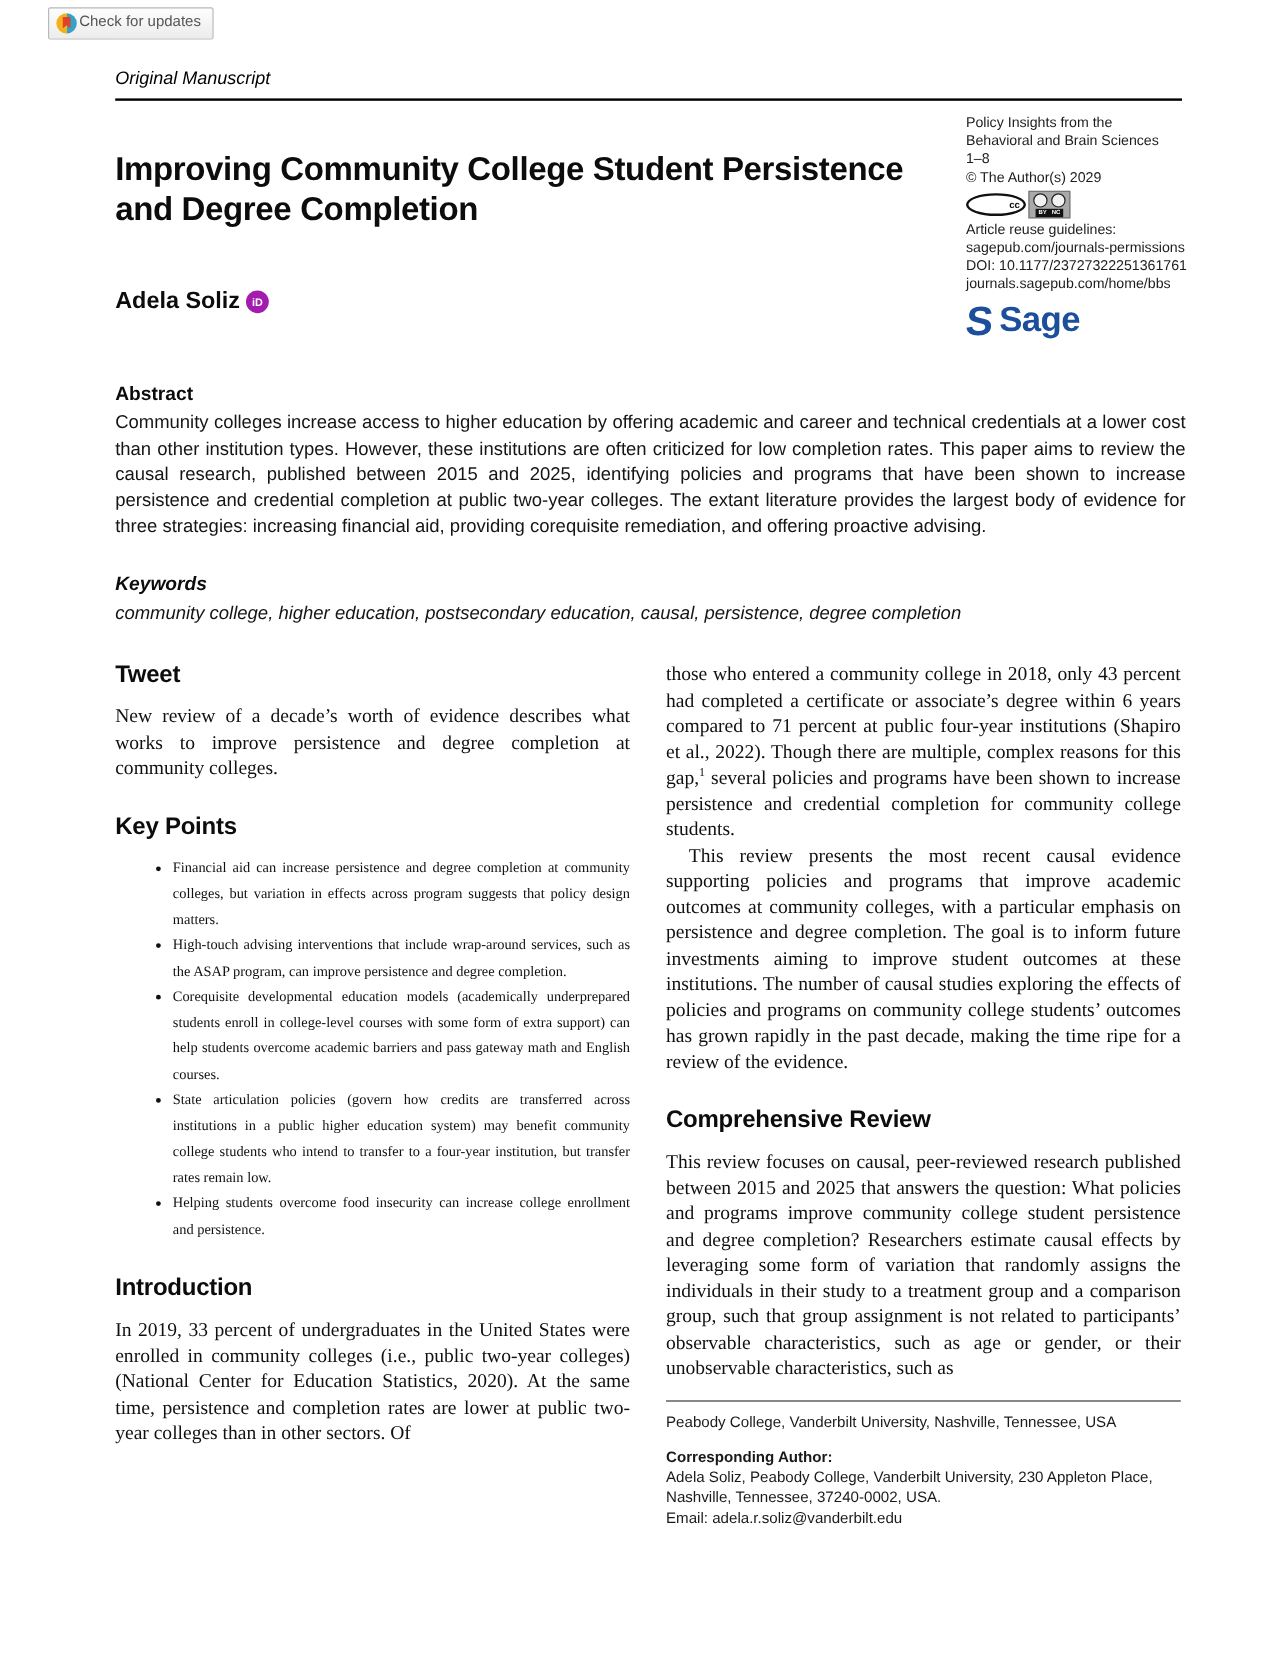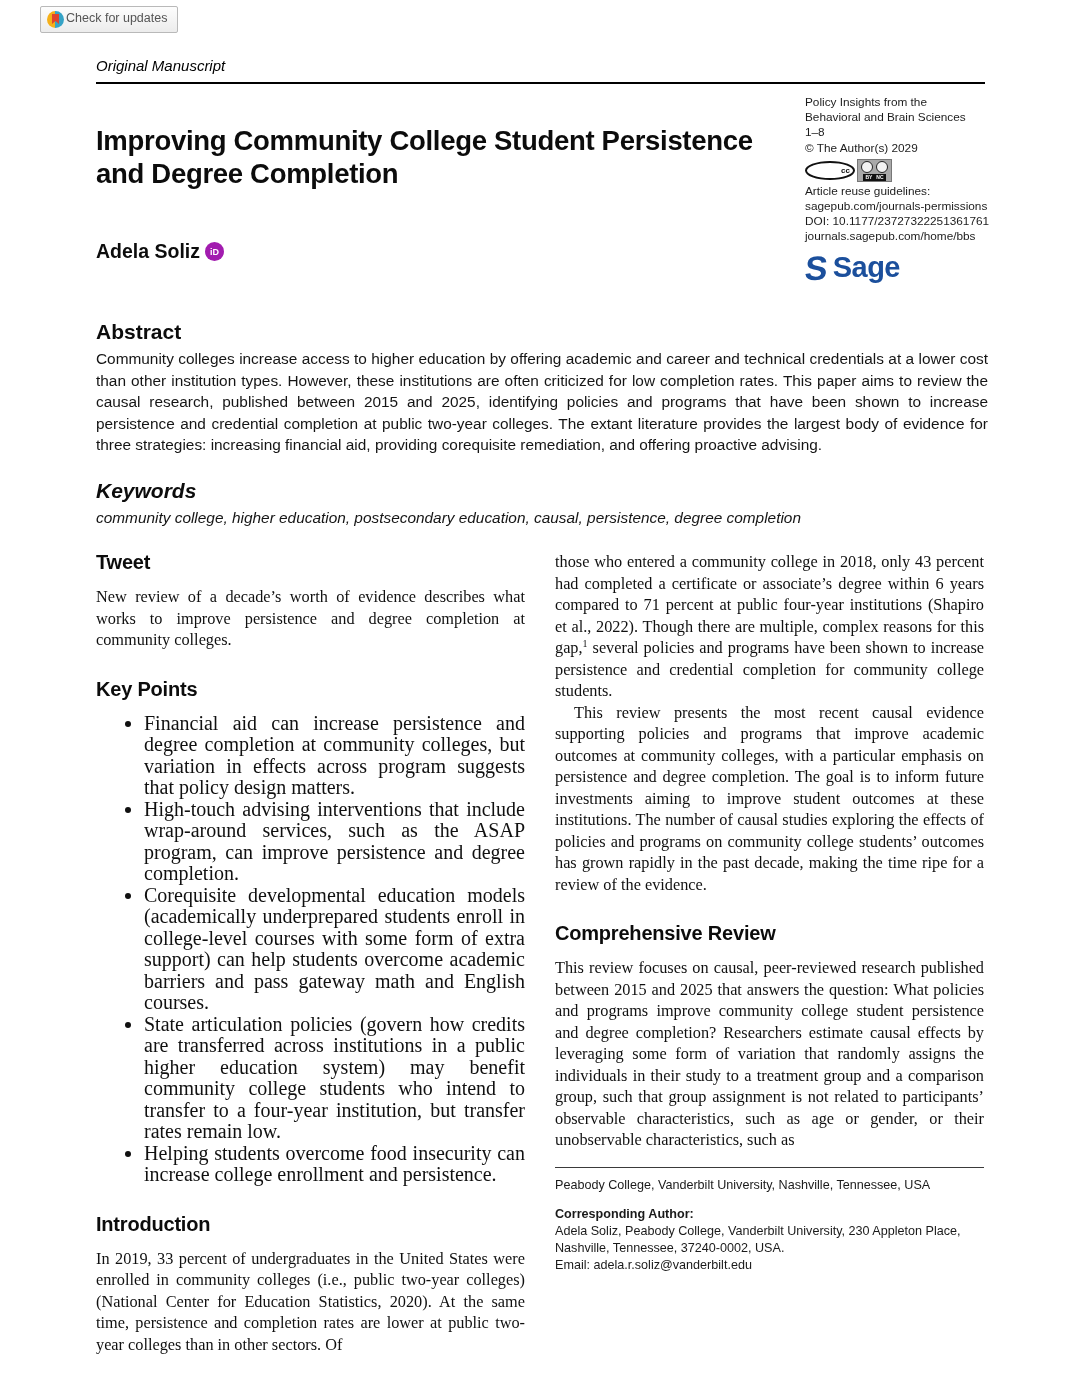--- a/index.html
+++ b/index.html
@@ -40,32 +40,32 @@
 
   
   .author-row{position:absolute;top:240px;left:96px;display:flex;align-items:center;gap:5px;}
   .author-name{font-size:19.5px;font-weight:bold;color:#0c0c0c;}
   .orcid{width:19px;height:19px;border-radius:50%;background:#a21caf;color:#fff;display:flex;
     align-items:center;justify-content:center;font-size:9px;font-weight:bold;cursor:pointer;}
 
   
   .abstract{position:absolute;top:320px;left:96px;width:892px;}
   .keywords{position:absolute;top:479px;left:96px;width:892px;font-style:italic;}
-  .minor-h{font-size:21px;font-weight:bold;margin:0 0 4px 0;color:#0c0c0c;}
+  .minor-h{font-size:16px;font-weight:bold;margin:0 0 4px 0;color:#0c0c0c;}
   .sans-body{font-size:15.4px;line-height:21.5px;text-align:justify;margin:0;color:#151515;}
 
   
   .columns{position:absolute;top:551px;left:96px;width:892px;display:flex;gap:30px;}
   .col{width:429px;}
   .sec-h{font-family:"Liberation Sans",sans-serif;font-size:20px;font-weight:bold;margin:0 0 12px 0;color:#0c0c0c;letter-spacing:-0.2px;}
   .serif-body{font-family:"Liberation Serif",serif;font-size:16.3px;line-height:21.5px;text-align:justify;margin:0;color:#101010;}
   .serif-body sup{font-size:10px;line-height:0;}
   .mt{margin-top:27px;}
   .indent{text-indent:19px;}
-  ul.kp{margin:0;padding-left:48px;font-family:"Liberation Serif",serif;font-size:20px;line-height:21.5px;
+  ul.kp{margin:0;padding-left:48px;font-family:"Liberation Serif",serif;font-size:12px;line-height:21.5px;
     text-align:justify;color:#101010;}
   ul.kp li{margin:0;padding:0;}
 
   
   .colfoot{margin-top:16px;border-top:1.5px solid #3a3a3a;padding-top:9px;
     font-family:"Liberation Sans",sans-serif;font-size:12.6px;line-height:17px;color:#1a1a1a;text-align:left;}
   .colfoot .aff{margin:0 0 12px 0;}
   .colfoot .corr-label{font-weight:bold;margin:0;}
   .colfoot p{margin:0;}
 </style>

